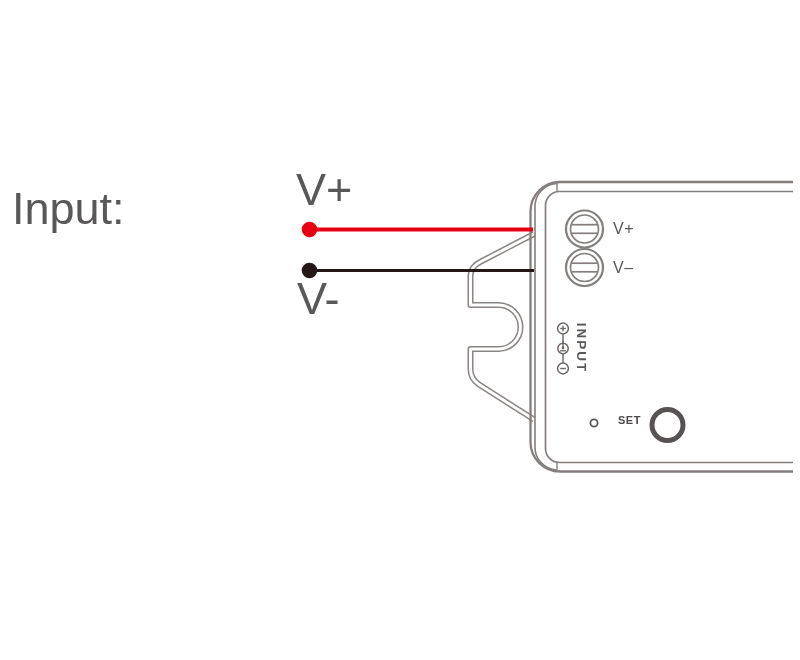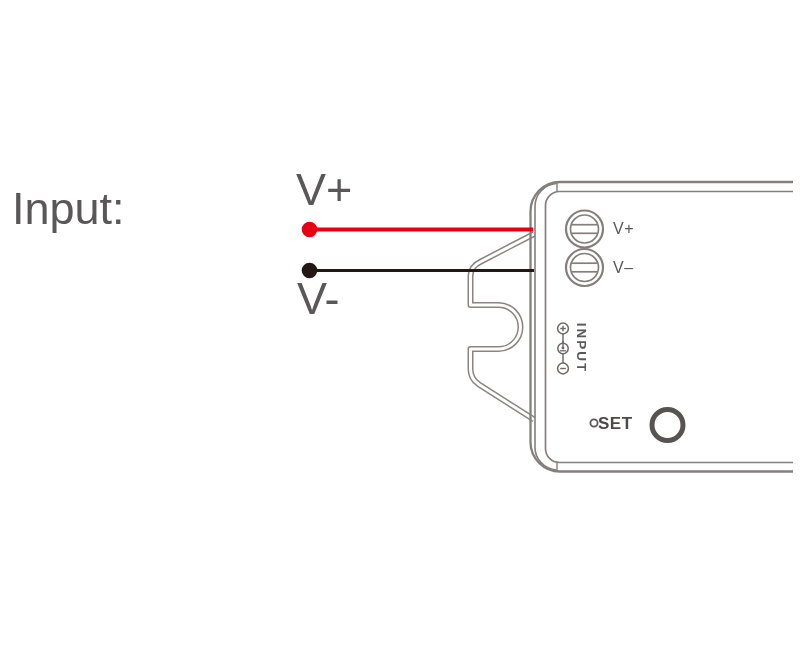--- a/index.html
+++ b/index.html
@@ -10,21 +10,21 @@
   .stage svg{position:absolute;left:0;top:0;}
   .txt{position:absolute;white-space:nowrap;color:#595757;line-height:1em;}
   .big{font-size:45px;font-weight:400;}
   #input-title{left:12px;top:186px;}
   #input-voltage{left:12px;top:248px;}
   #wire-vplus-label{left:296px;top:167px;}
   #wire-vminus-label{left:297px;top:276px;}
   .term-label{font-size:16px;letter-spacing:0.5px;color:#595757;}
   #terminal-vplus-label{left:613px;top:221px;}
   #terminal-vminus-label{left:613px;top:260px;}
-  #set-label{left:598px;top:415px;font-size:17px;font-weight:700;letter-spacing:0.5px;color:#4c4948;}
+  #set-label{left:618px;top:415px;font-size:11px;font-weight:700;letter-spacing:0.5px;color:#4c4948;}
   .rot-anchor{position:absolute;left:581px;top:348px;width:0;height:0;}
   .rot-anchor span{
     position:absolute;transform:translate(-50%,-50%) rotate(90deg);
     font-size:13.5px;font-weight:700;letter-spacing:2px;color:#595757;white-space:nowrap;
   }
 </style>
 </head>
 <body>
 
 <div class="stage">

